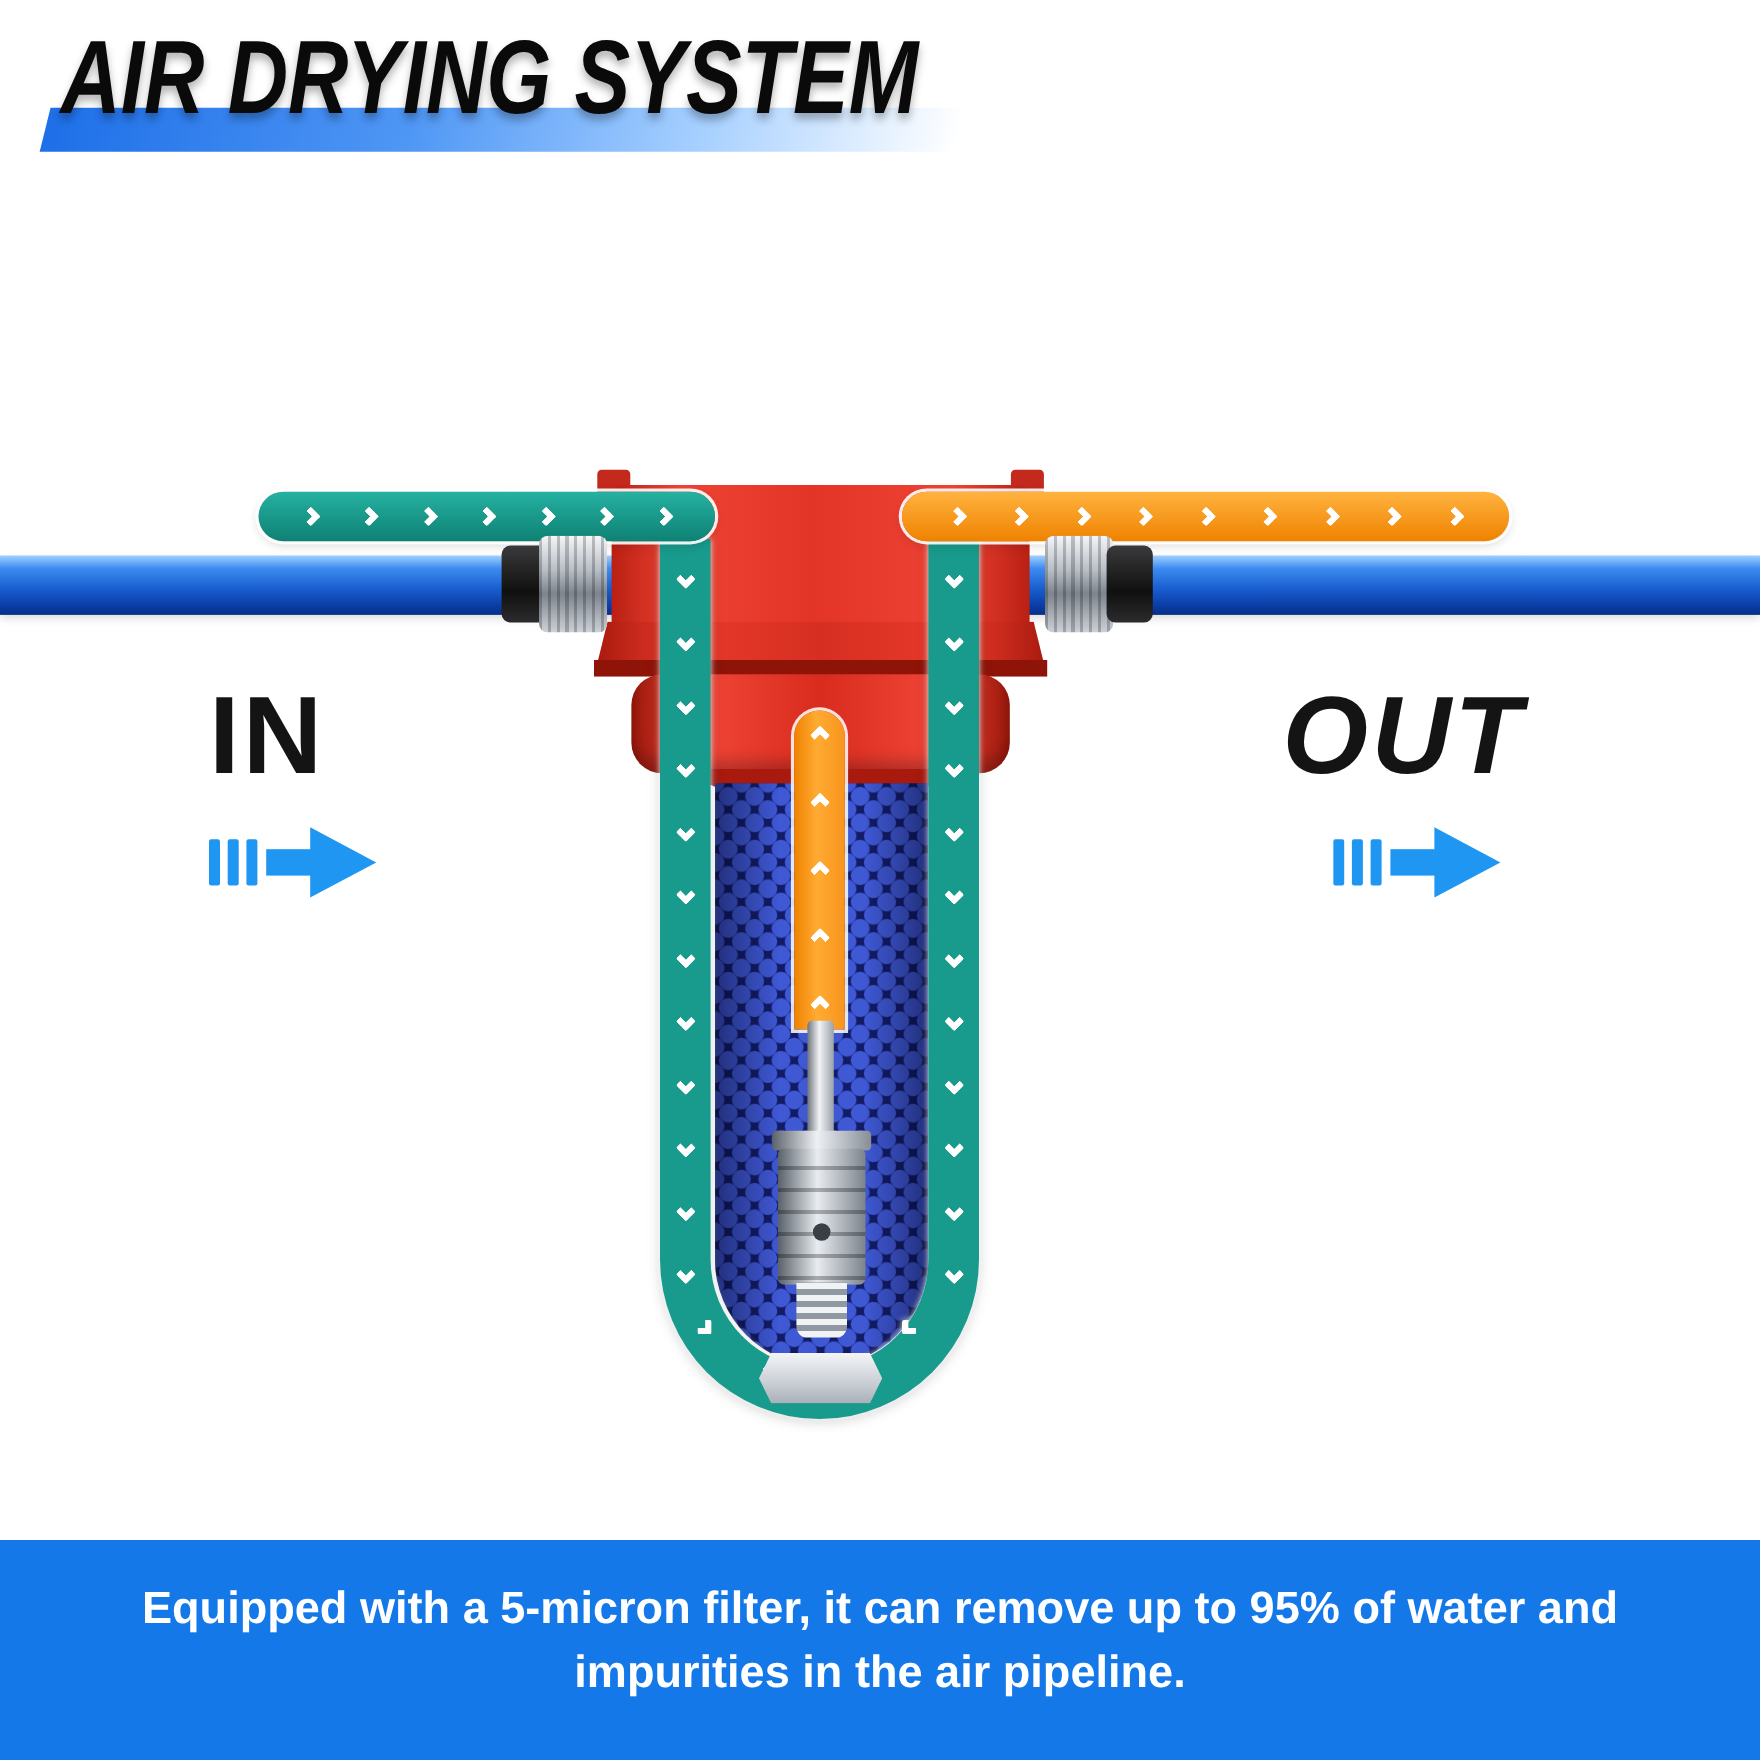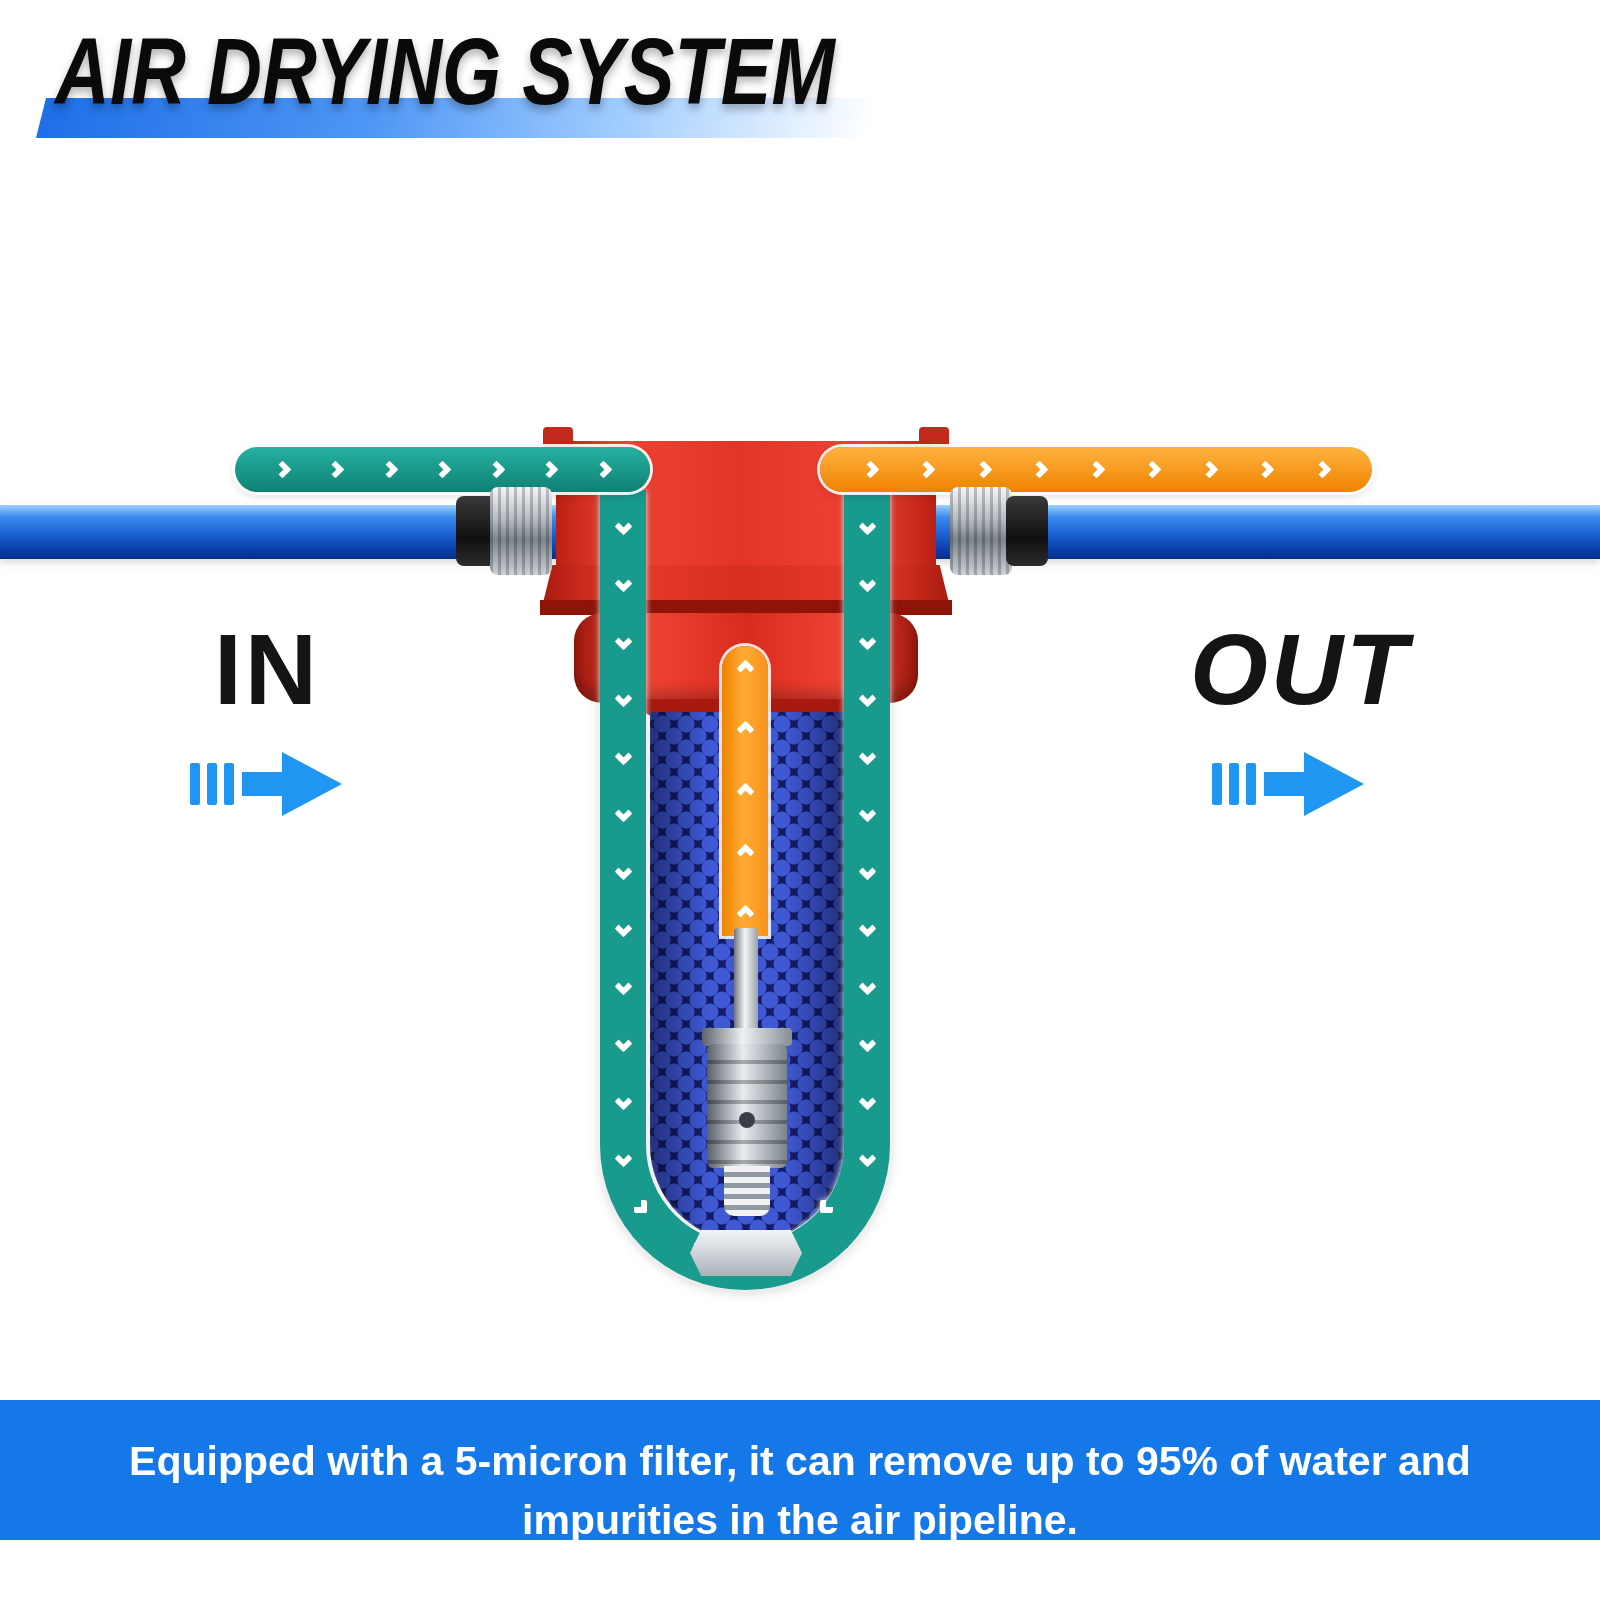--- a/index.html
+++ b/index.html
@@ -101,29 +101,29 @@
     background:
       repeating-linear-gradient(90deg,rgba(0,0,0,.22) 0 3px,rgba(0,0,0,0) 3px 8px),
       linear-gradient(180deg,#f5f6f8,#b9bfc7 35%,#7d848d 60%,#cdd2d8); }
   .fb-l { left:490px; } .fb-r { left:950px; }
   .fit-collar { position:absolute; top:496px; width:42px; height:70px; z-index:7; border-radius:8px;
     background:linear-gradient(180deg,#3a3a3c,#101010 60%,#2c2c2e); }
   .fc-l { left:456px; } .fc-r { left:1006px; }
 
   
   .flow-label { position:absolute; top:612px; font-size:100px; font-weight:bold; color:#141414;
-    letter-spacing:3px; z-index:8;margin-left:24px; }
+    letter-spacing:3px; z-index:8; }
   .lab-in  { left:190px; }
   .lab-out { left:1166px;font-style:italic; }
   .flow-arrow { position:absolute; top:748px; z-index:8; fill:#2096f3; }
   .ar-in  { left:190px; }
   .ar-out { left:1212px; }
 
   
-  .banner { position:absolute; left:0; top:1400px; width:1600px; height:140px; background:#1478e8; z-index:9; }
+  .banner { position:absolute; left:0; top:1400px; width:1600px; height:200px; background:#1478e8; z-index:9; }
   .banner-text { margin:32px auto 0; max-width:1490px; text-align:center;
     font-size:41px; font-weight:bold; color:#ffffff; line-height:1.45; }
 </style>
 </head>
 <body>
 
 <div id="page">
 
   <header class="title-wrap">
     <div class="title-bar"></div>

